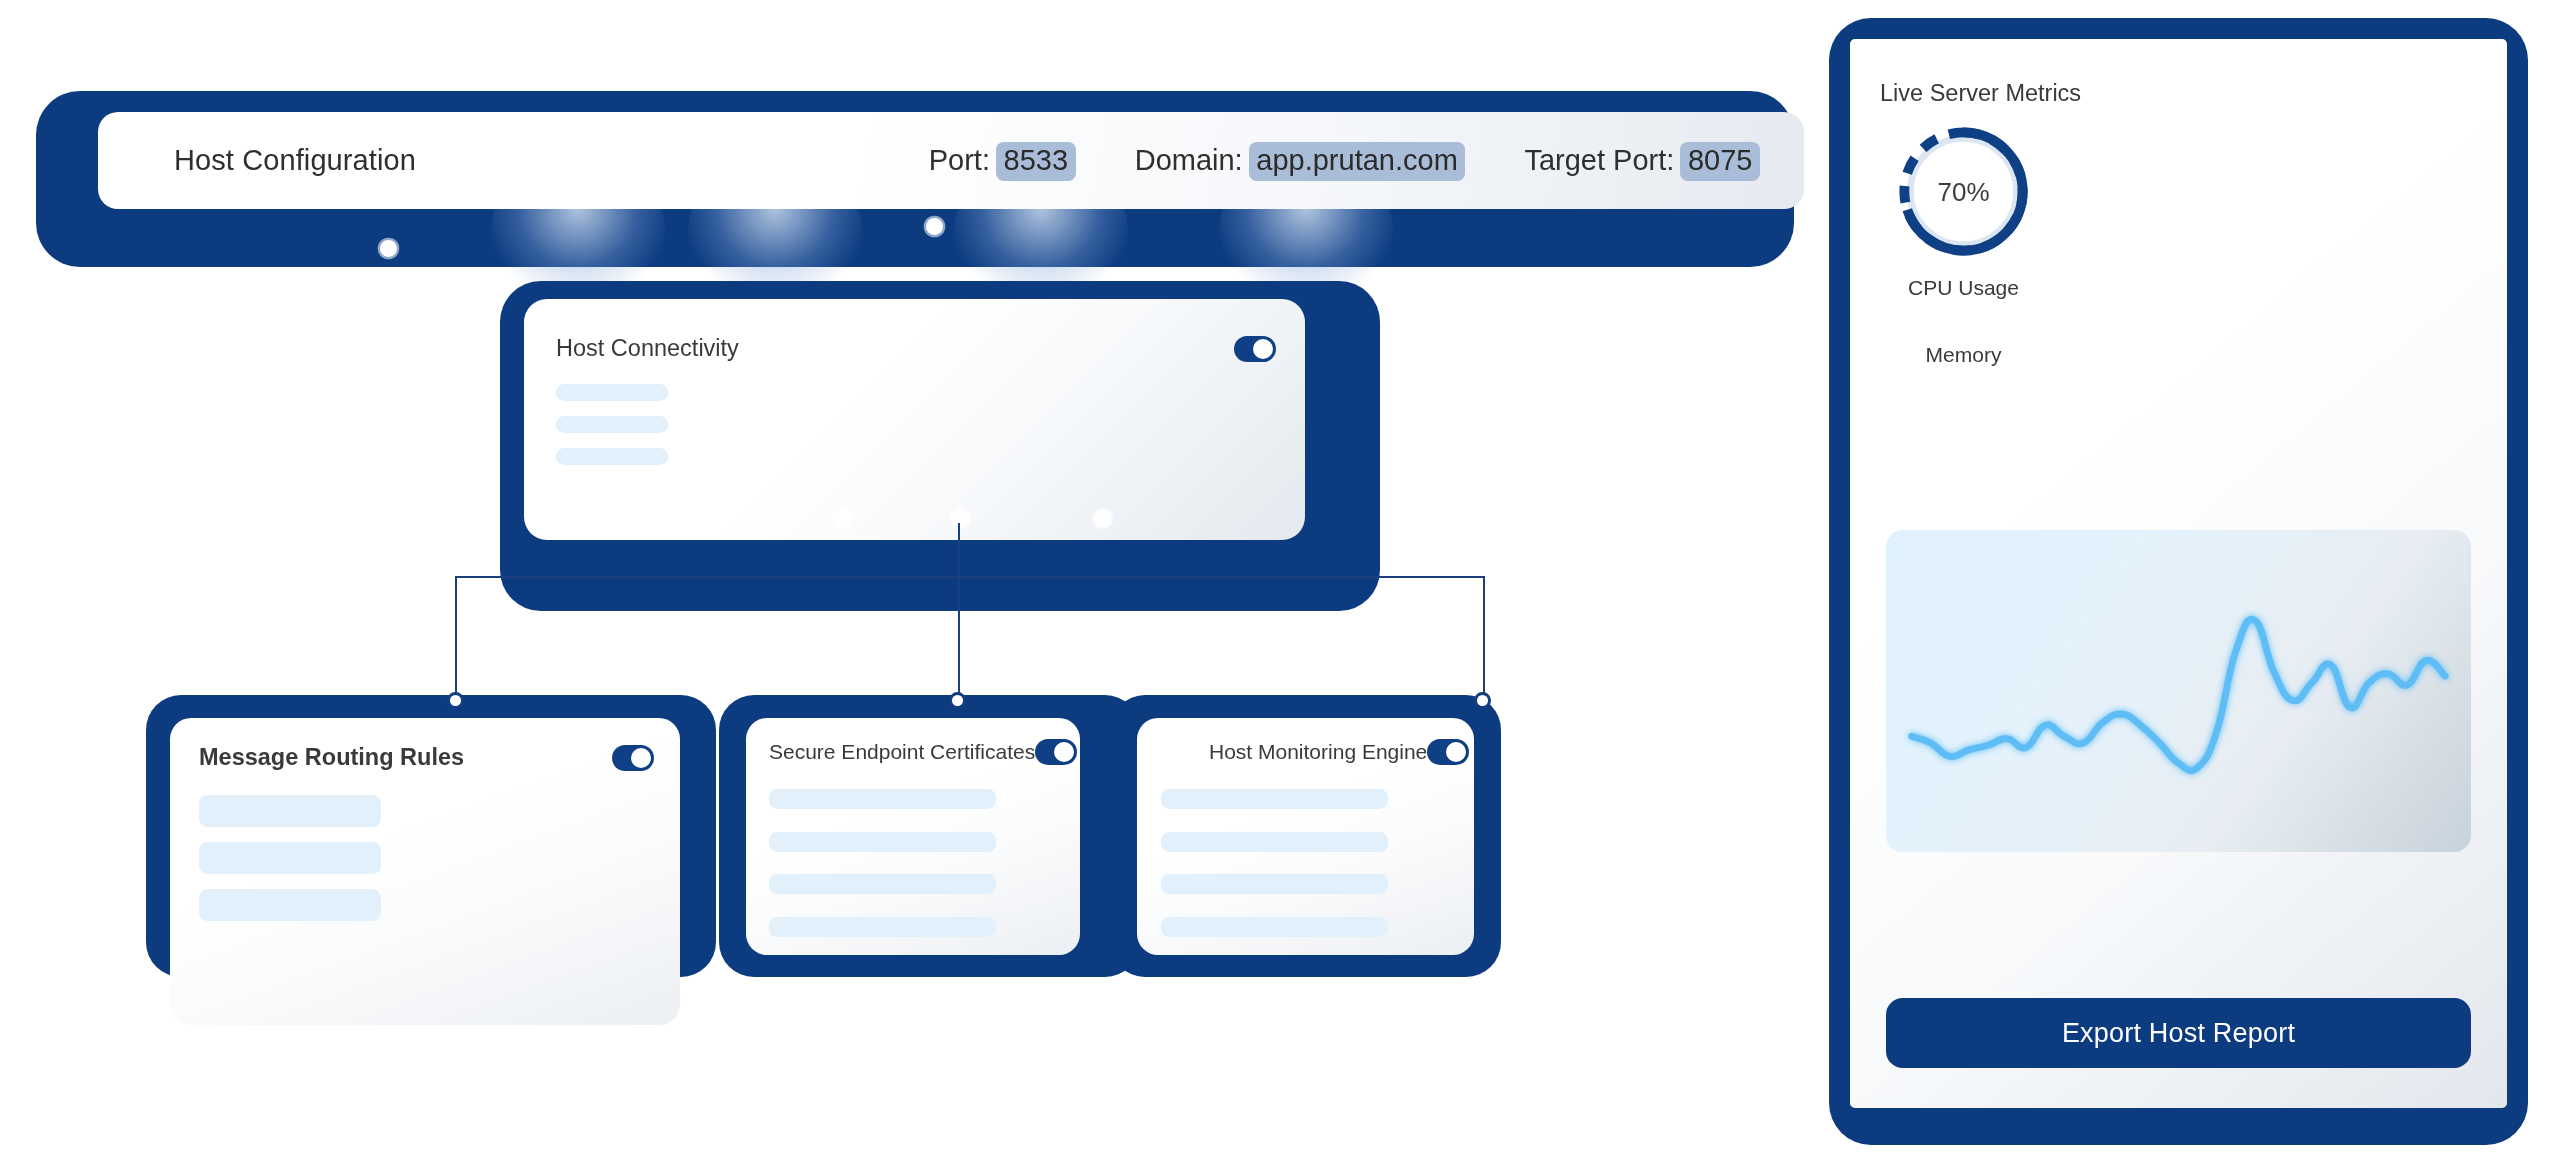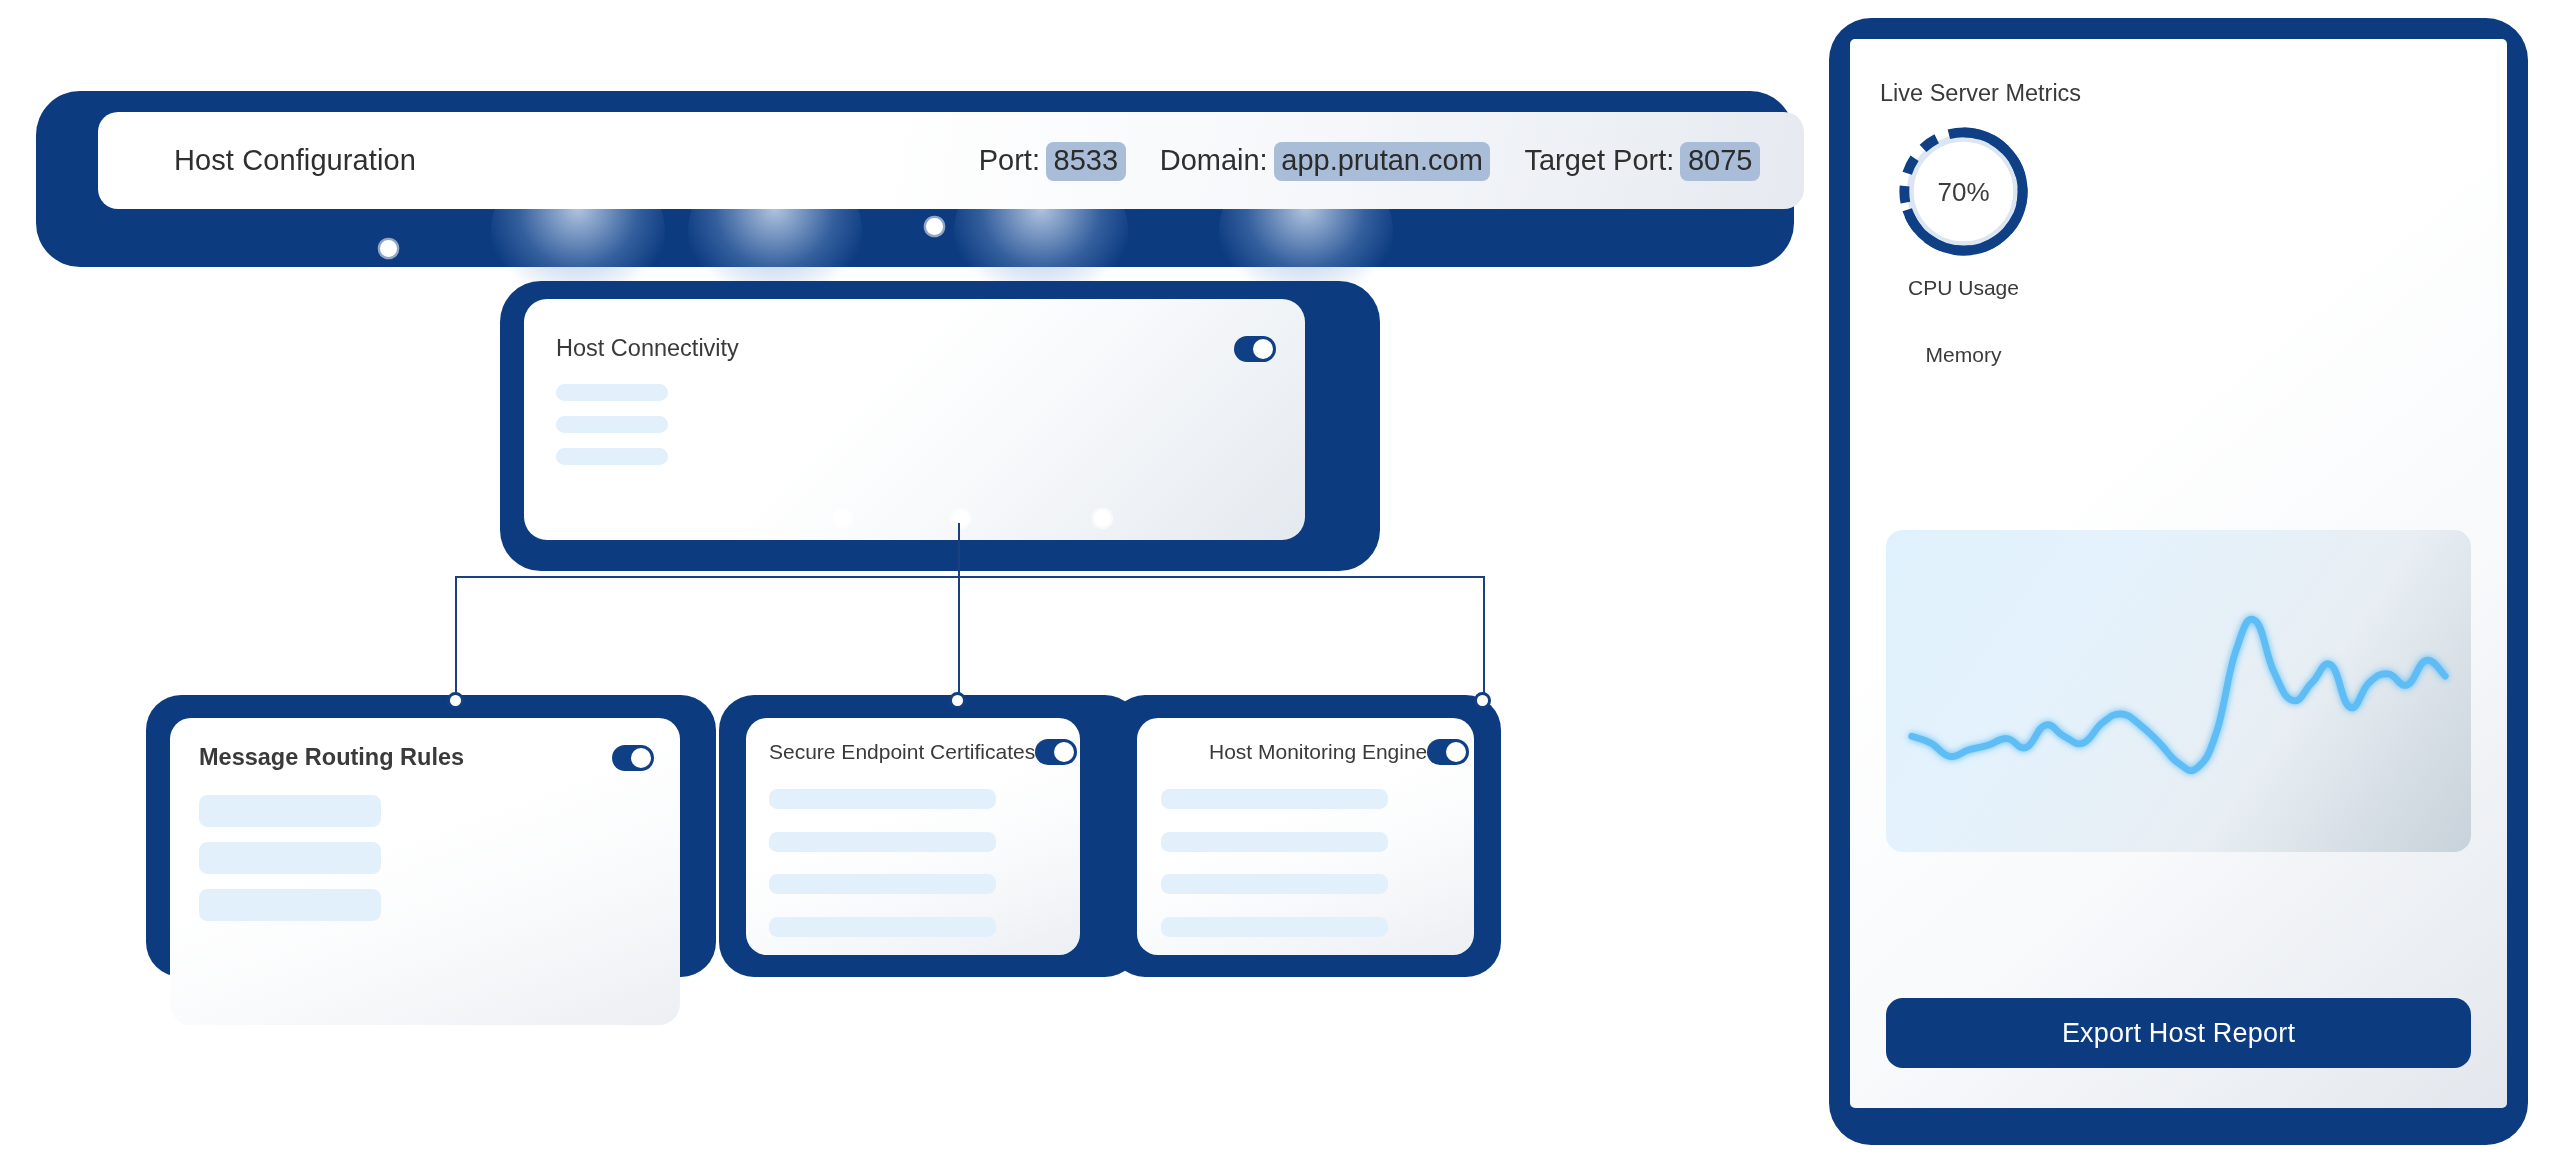--- a/index.html
+++ b/index.html
@@ -49,21 +49,21 @@
   }
   #top-title {
     font-size: 29px;
     color: #2f2f2f;
     letter-spacing: 0.1px;
   }
   #top-fields {
     margin-left: auto;
     display: flex;
     align-items: center;
-    gap: 34px;
+    gap: 59px;
   }
   .field {
     font-size: 29px;
     color: #2f2f2f;
     white-space: nowrap;
   }
   .field .val {
     background: #a9bdd8;
     border-radius: 7.6px;
     padding: 2.3px 7.6px 4.5px 7.6px;
@@ -91,21 +91,21 @@
     position: absolute;
     width: 16.7px; height: 16.7px;
     border-radius: 50%;
     background: #ffffff;
     border: 3.8px solid #133f82;
   }
 
   
   #mid-shell {
     left: 500px; top: 281px;
-    width: 880px; height: 290px; text-align: right;
+    width: 880px; height: 330px; text-align: right;
   }
   #mid-inner {
     left: 24px; top: 18px;
     width: 781px; height: 241px;
     border-radius: 23px;
   }
   .card-head {
     position: absolute;
     left: 0; right: 0; top: 0;
     display: flex;

